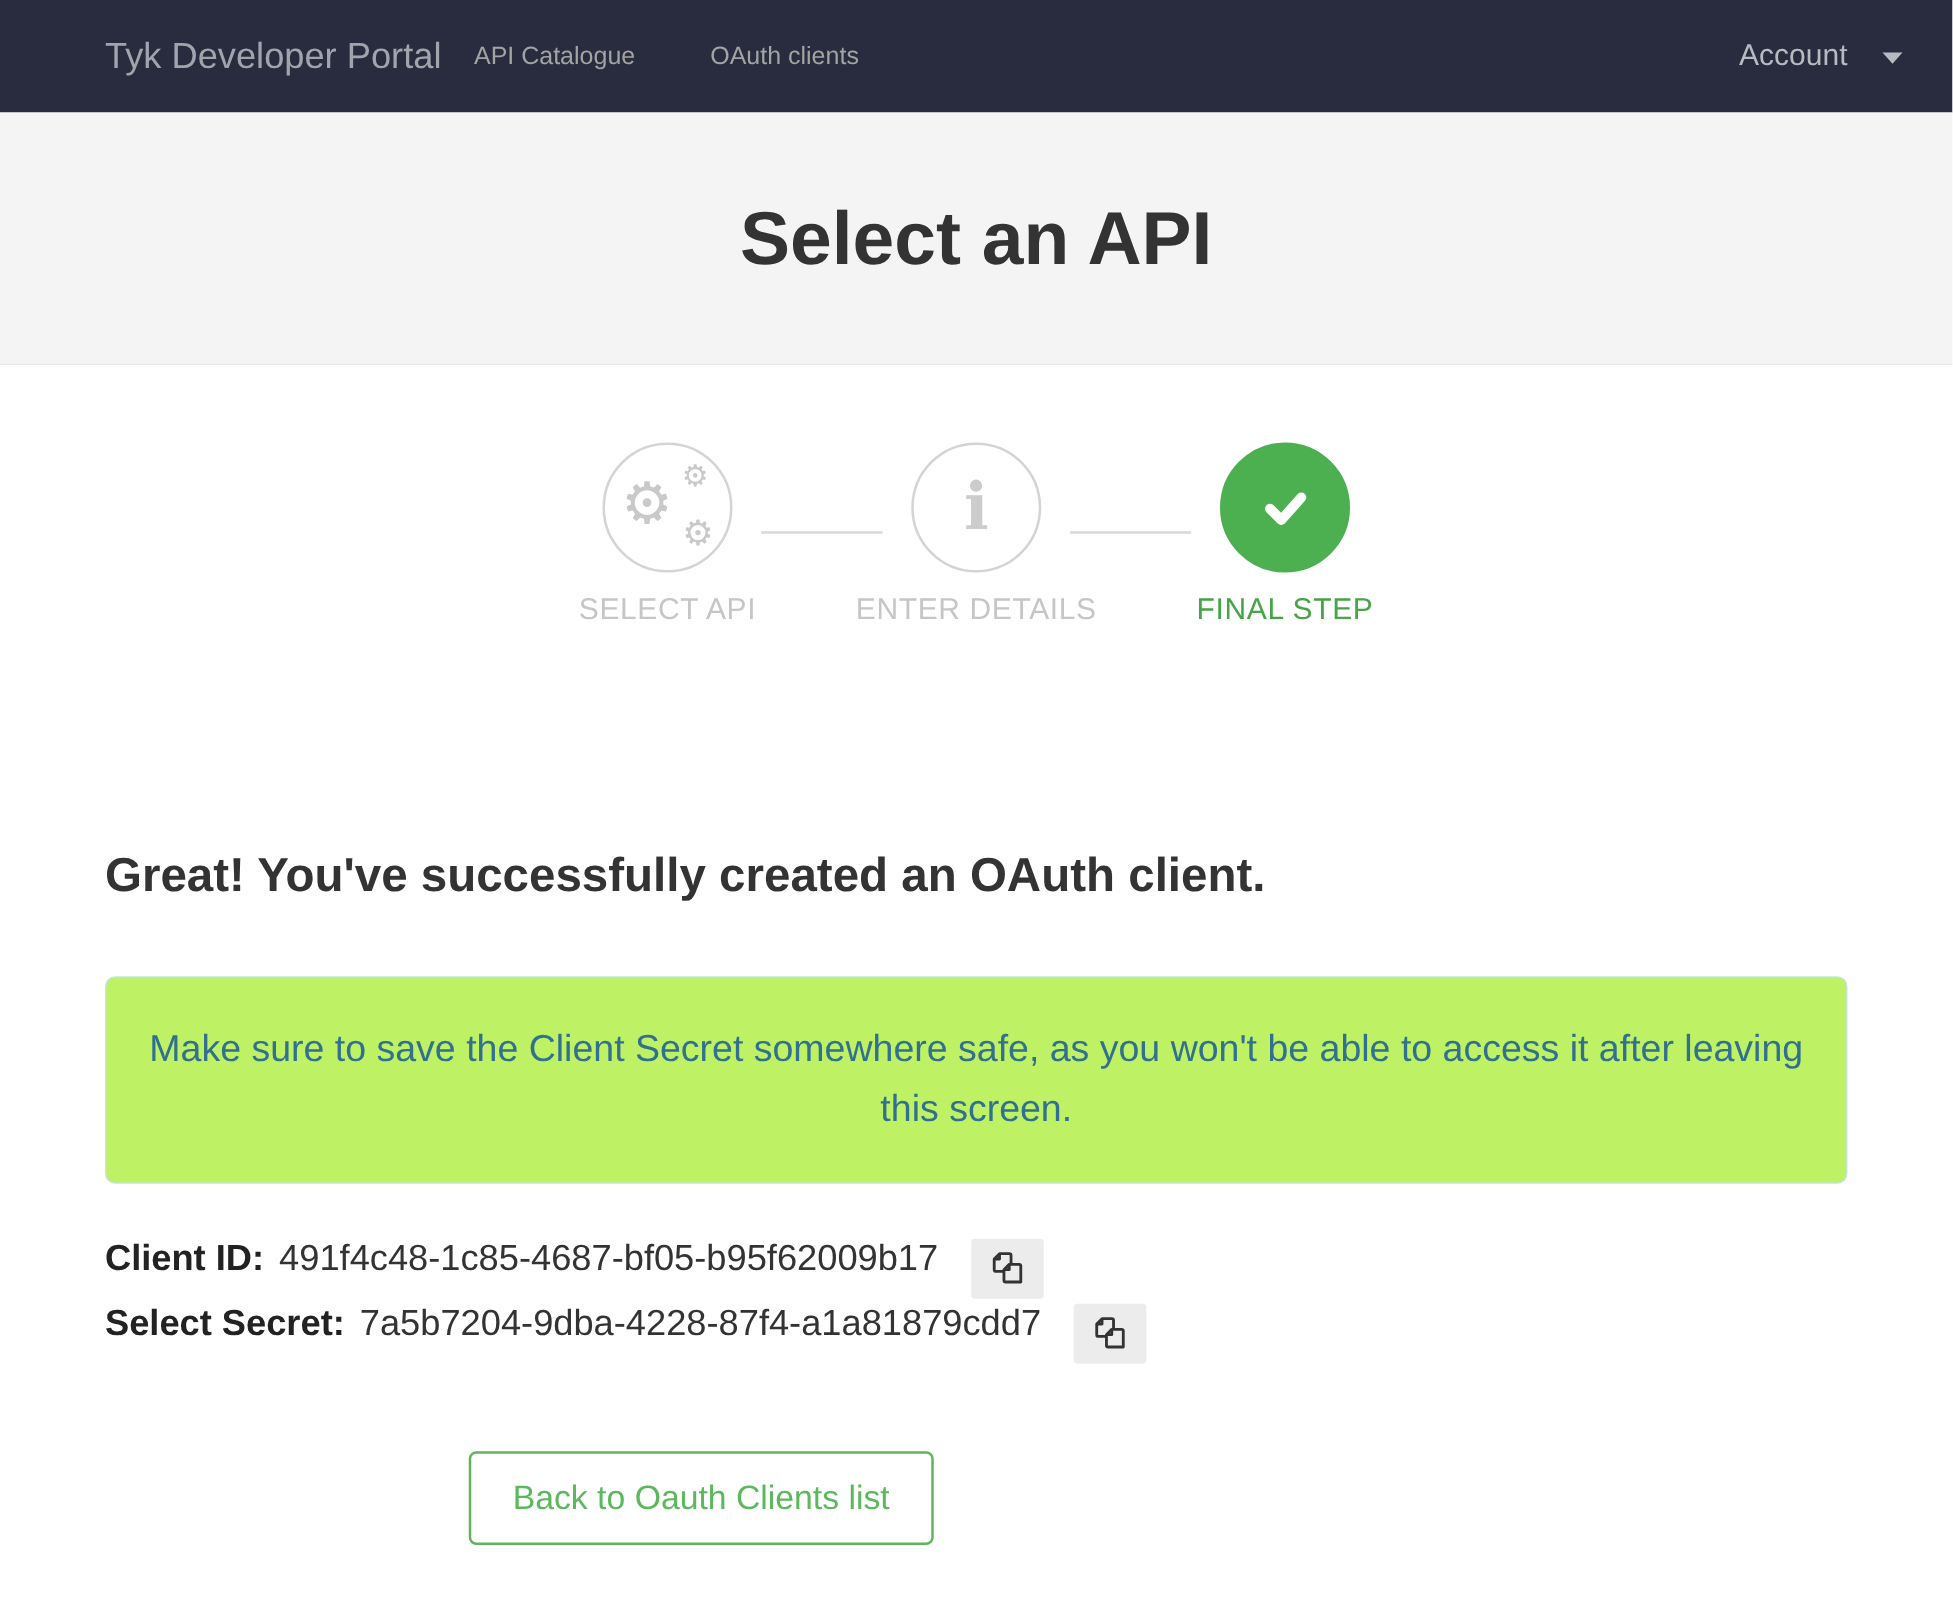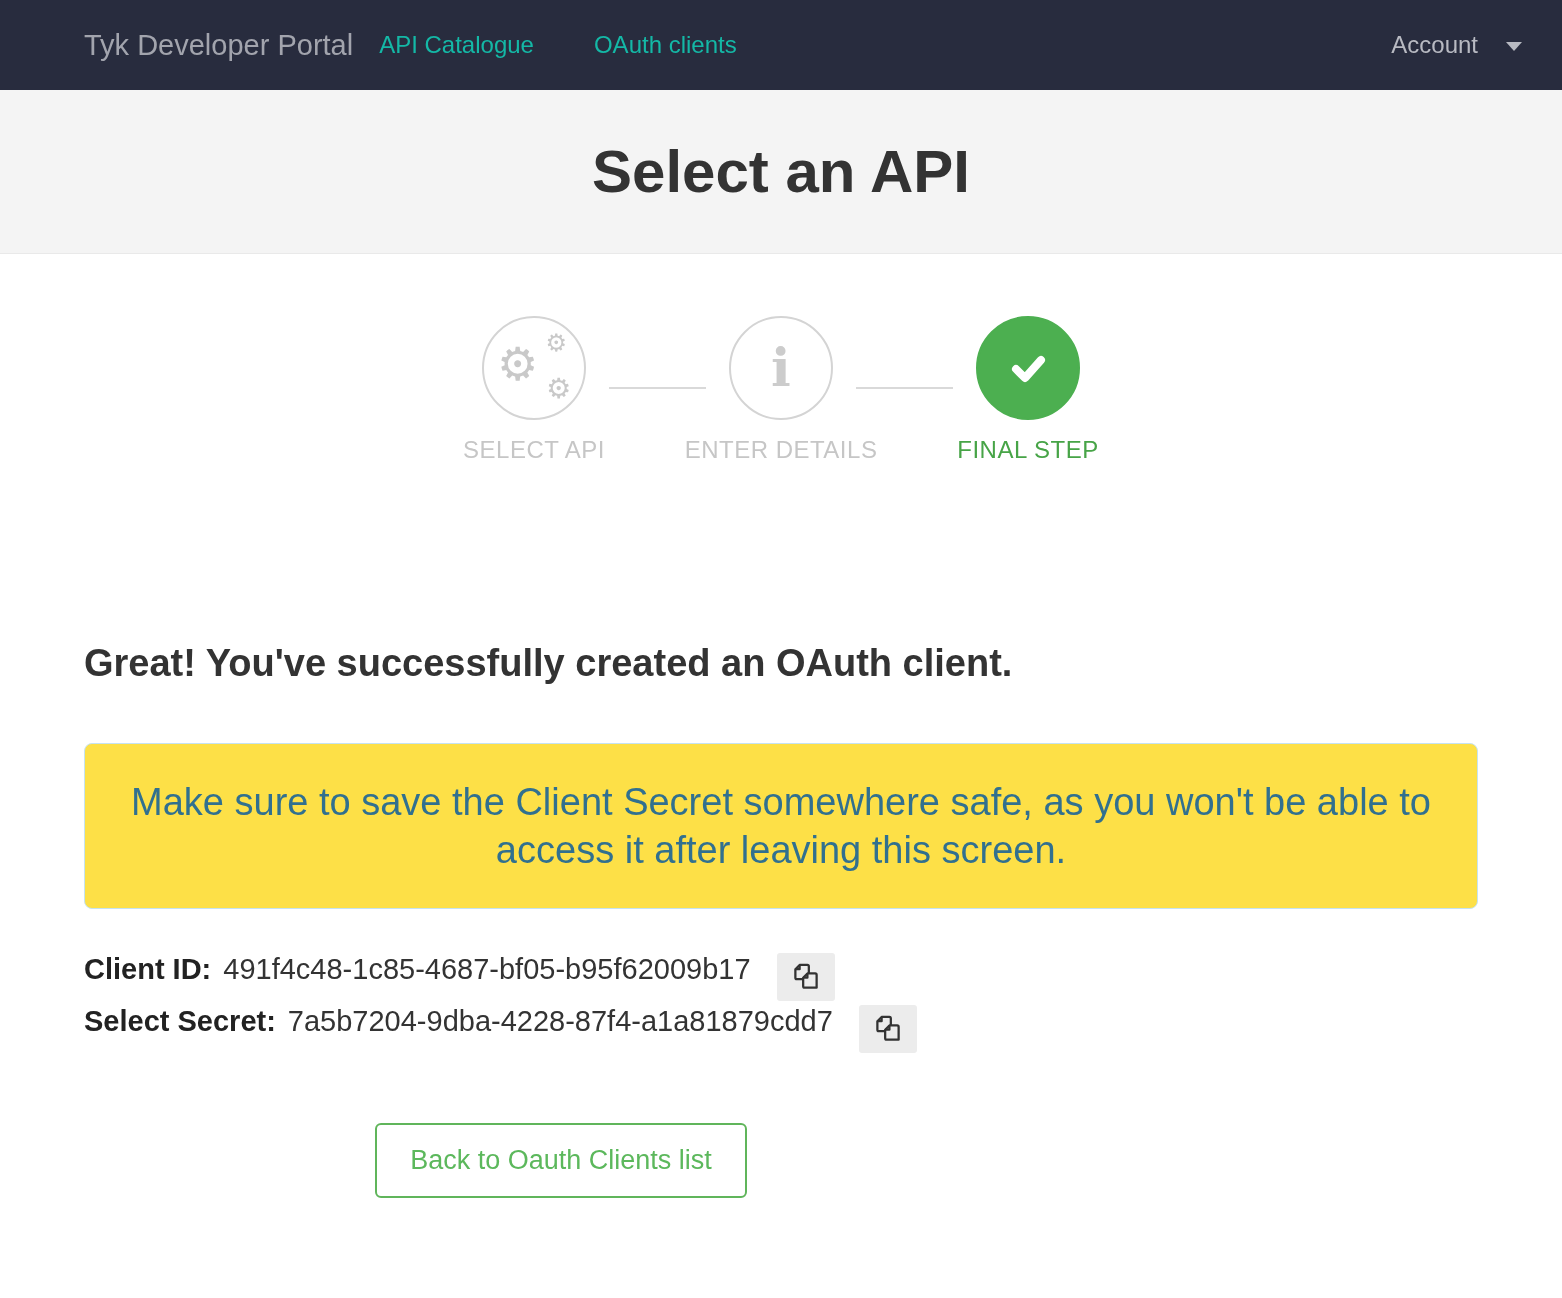--- a/index.html
+++ b/index.html
@@ -3,29 +3,29 @@
 <meta charset="utf-8">
 <style>
   * { margin:0; padding:0; box-sizing:border-box; }
   html,body { width:1562px; height:1298px; background:#ffffff; overflow:hidden;
     font-family:"Liberation Sans", sans-serif; color:#333; }
 
   
   .navbar { height:90px; background:#282c3e; display:flex; align-items:center;
     padding:0 40px 0 84px; }
   .brand { font-size:29px; color:#a2a4ad; margin-right:26px; cursor:pointer; }
-  .nav-link { font-size:24px; color:#14b8a6; margin-right:60px; cursor:pointer; }
+  .nav-link { font-size:20px; color:#a3a3a3; margin-right:60px; cursor:pointer; }
   .nav-spacer { flex:1; }
   .account { display:flex; align-items:center; gap:28px; cursor:pointer; }
   .account-label { font-size:24px; color:#b8bac2; }
   .caret { width:0; height:0; border-left:8px solid transparent;
     border-right:8px solid transparent; border-top:9px solid #b8bac2; margin-top:3px; }
 
   
-  .page-band { height:164px; background:#f4f4f4; border-bottom:1px solid #e9e9e9;
+  .page-band { height:202px; background:#f4f4f4; border-bottom:1px solid #e9e9e9;
     display:flex; align-items:center; justify-content:center; }
   .page-title { font-size:60px; font-weight:bold; color:#333; }
 
   
   .wizard { margin-top:62px; display:flex; justify-content:center; align-items:flex-start; }
   .step { width:150px; display:flex; flex-direction:column; align-items:center; }
   .circle { width:104px; height:104px; border-radius:50%; border:2px solid #d4d4d4;
     background:#fff; display:flex; align-items:center; justify-content:center; }
   .circle.done { background:#4caf50; border-color:#4caf50; }
   .connector { width:97px; height:2px; background:#d9d9d9; margin-top:71px; }
@@ -38,23 +38,23 @@
   .gear-big { position:absolute; left:0; top:6px; font-size:46px; line-height:1; }
   .gear-sm  { position:absolute; right:4px; top:-4px; font-size:24px; line-height:1; }
   .gear-md  { position:absolute; right:0; bottom:-2px; font-size:28px; line-height:1; }
   .info-glyph { font-family:"DejaVu Serif", serif; font-weight:bold; font-size:52px;
     color:#cccccc; line-height:1; }
 
   
   .content { padding:0 84px; }
   .success-heading { margin-top:178px; font-size:38px; font-weight:bold; color:#333; }
 
-  .alert-info { margin-top:58px; background:#fde047; border:1px solid #c5e3f1;
+  .alert-info { margin-top:58px; background:#bef264; border:1px solid #c5e3f1;
     border-radius:8px; padding:34px 32px; text-align:center;
-    font-size:38px; line-height:48px; color:#31708f; }
+    font-size:30px; line-height:48px; color:#31708f; }
 
   .cred-row { display:flex; align-items:flex-start; height:52px; }
   .cred-row.first { margin-top:44px; }
   .cred-label { font-size:29px; font-weight:bold; color:#222; margin-right:12px; }
   .cred-value { font-size:29px; color:#333; }
   .copy-btn { margin-left:26px; width:58px; height:48px; background:#ececec;
     border:none; border-radius:3px; display:flex; align-items:center;
     justify-content:center; cursor:pointer; }
 
   .back-btn { display:block; margin-top:66px; margin-left:291px; width:372px; height:75px;

